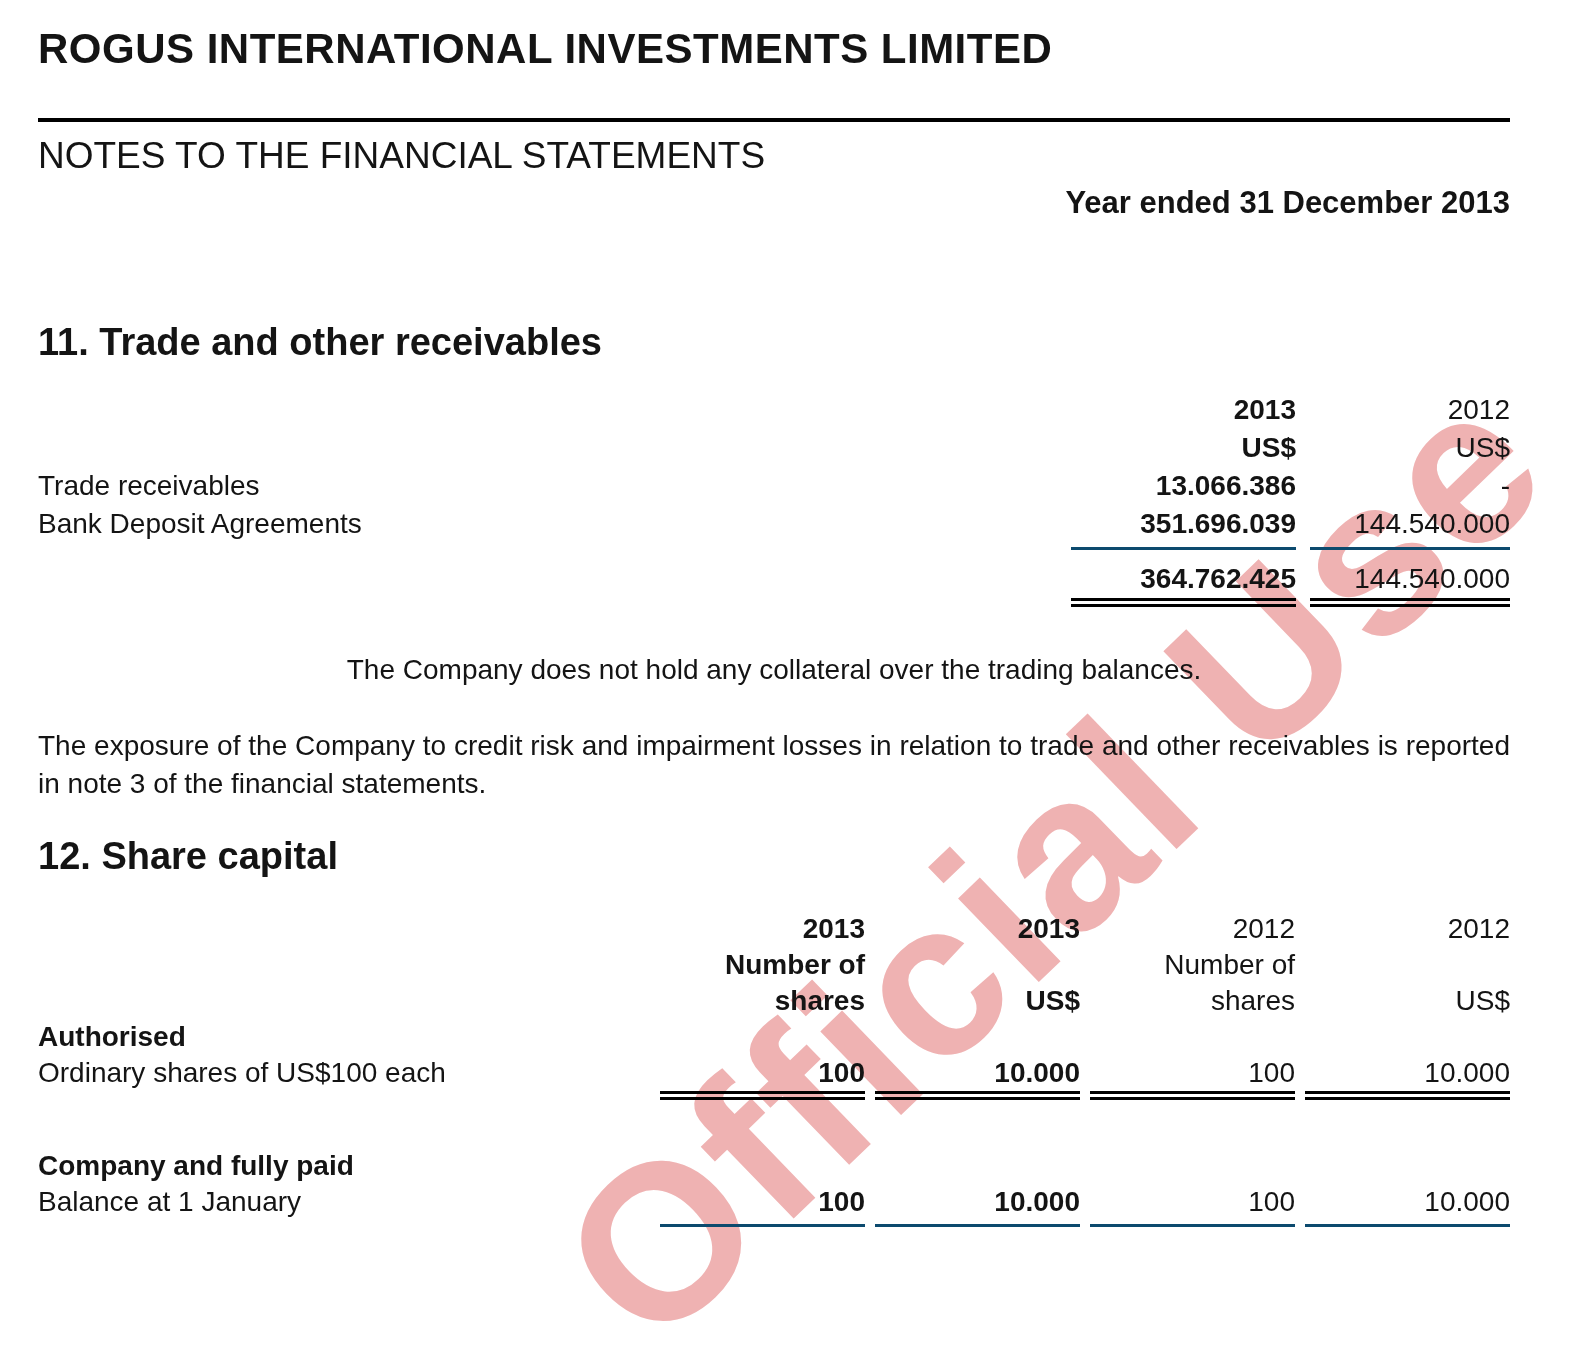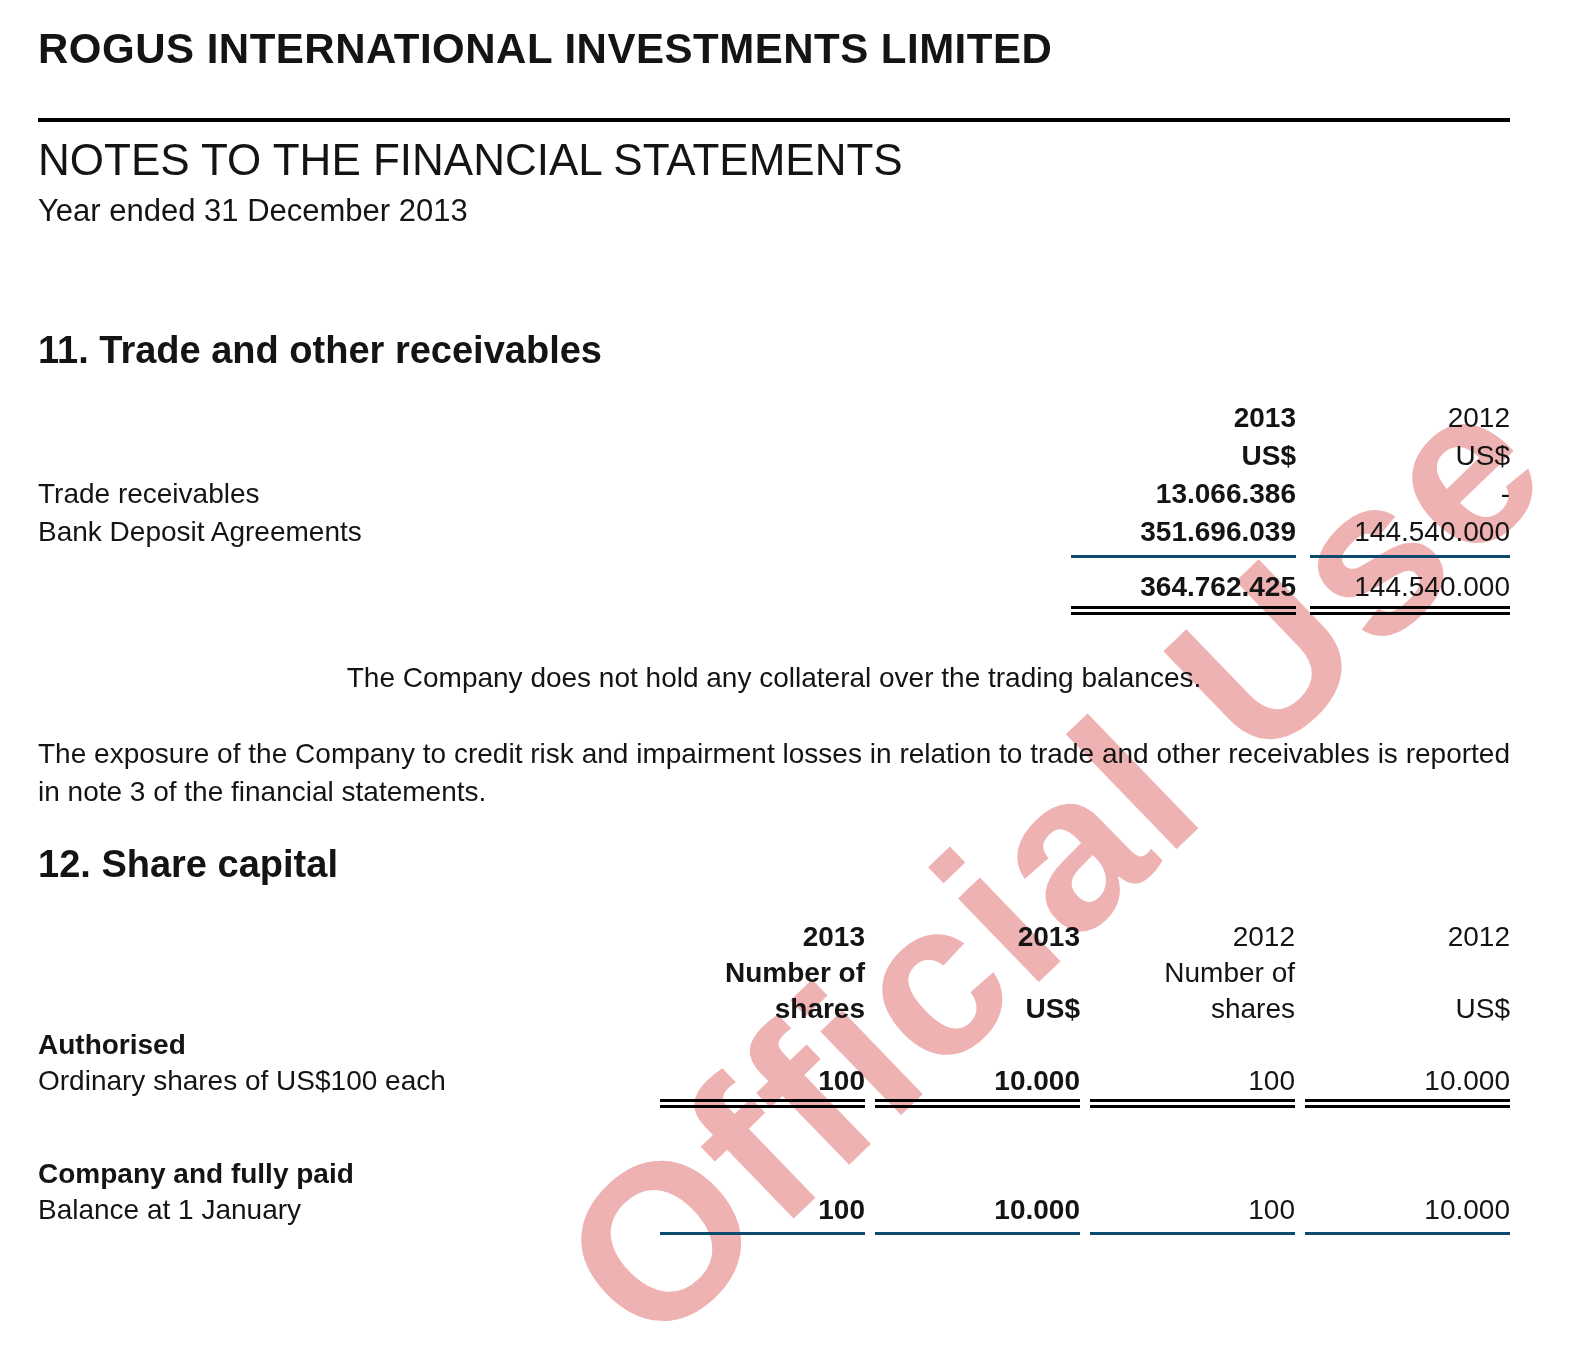--- a/index.html
+++ b/index.html
@@ -41,29 +41,30 @@
     line-height: 1.2;
   }
   .header-rule {
     margin-top: 44px;
     border: 0;
     border-top: 4px solid #000;
     height: 0;
   }
   .doc-title {
     margin-top: 12px;
-    font-size: 44px;
+    font-size: 37px;
     font-weight: 400;
     line-height: 1.2;
   }
   .doc-period {
     margin-top: 4px;
     font-size: 31px;
-    font-weight: 400;
+    font-weight: 700;
     line-height: 1.3;
+    text-align: right;
   }
   .sec-heading {
     font-size: 38px;
     font-weight: 700;
     line-height: 38px;
   }
   .s11-heading { margin-top: 100px; }
   .s12-heading { margin-top: 34px; }
 
   

